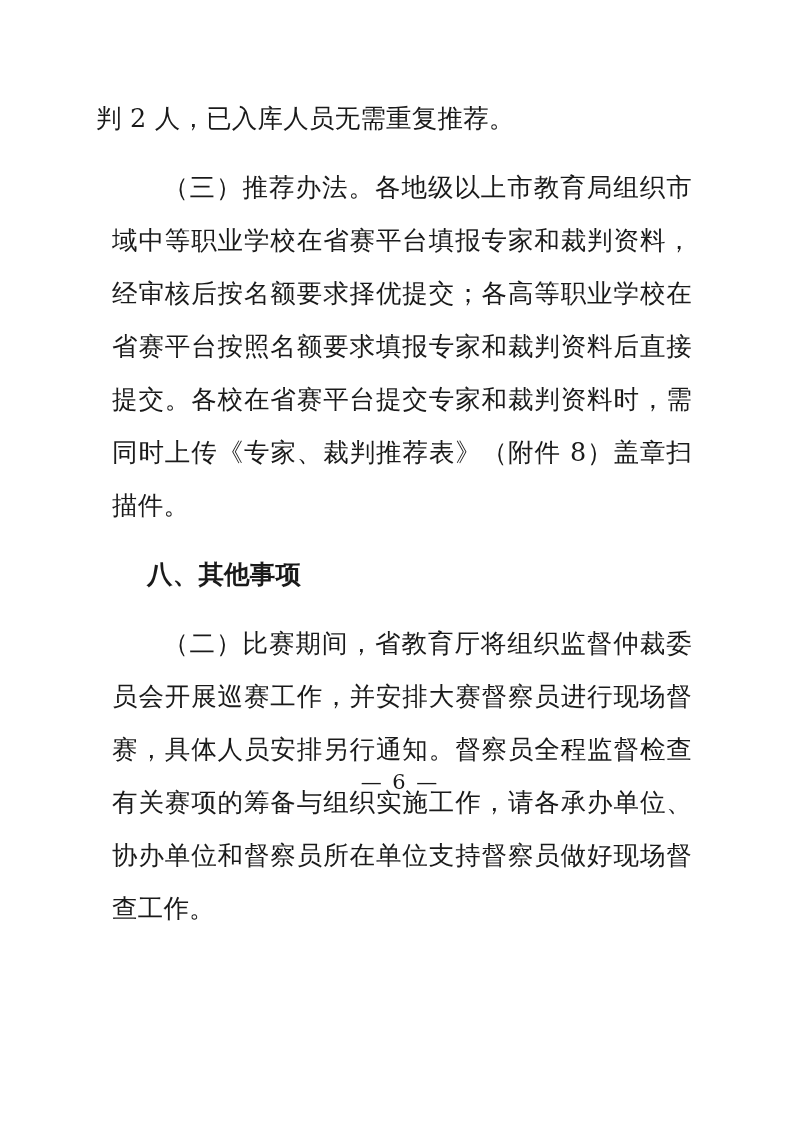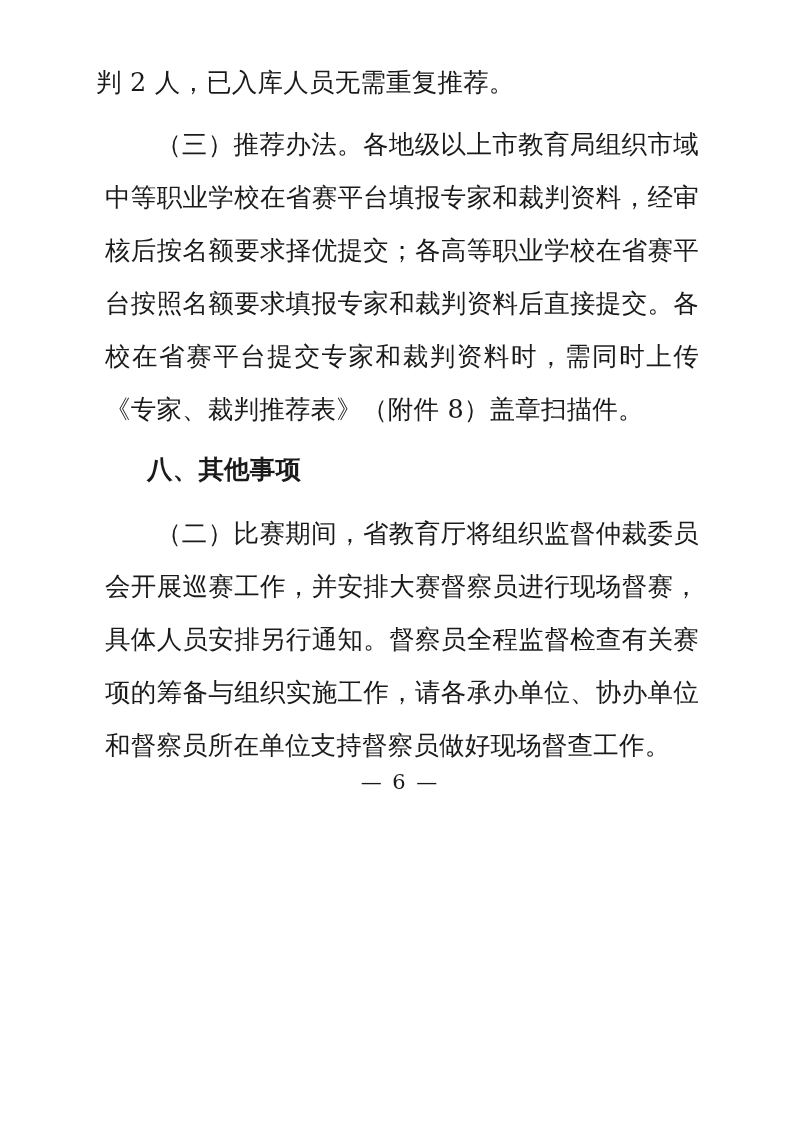--- a/index.html
+++ b/index.html
@@ -12,44 +12,44 @@
     background: #ffffff;
     font-family: "DejaVu Serif", "Liberation Serif", serif;
     color: #1a1a1a;
     overflow: hidden;
   }
   .page {
     position: relative;
     width: 800px;
     height: 878px;
     box-sizing: border-box;
-    padding: 56px 92px 0 96px;
+    padding: 92px 92px 0 96px;
   }
   .doc-body {
     font-size: 25.5px;
     line-height: 53px;
     letter-spacing: 0.2px;
     text-align: justify;
     text-justify: inter-ideograph;
   }
   p.para {
-    margin: 9px;
+    margin: 16px;
     text-indent: 2em;
   }
   p.cont {
     margin: 0;
     text-indent: 0;
   }
   h2.section {
     margin: 0;
     font-size: 25.5px;
     line-height: 53px;
     font-weight: bold;
     text-indent: 2em;
-    font-family: Liberation Mono, monospace;
+    font-family: Liberation Sans, sans-serif;
   }
   .page-number {
     position: absolute;
     left: 0;
     right: 0;
     bottom: 84px;
     text-align: center;
     font-size: 21px;
     font-family: "DejaVu Serif", "Liberation Serif", serif;
     letter-spacing: 2px;

